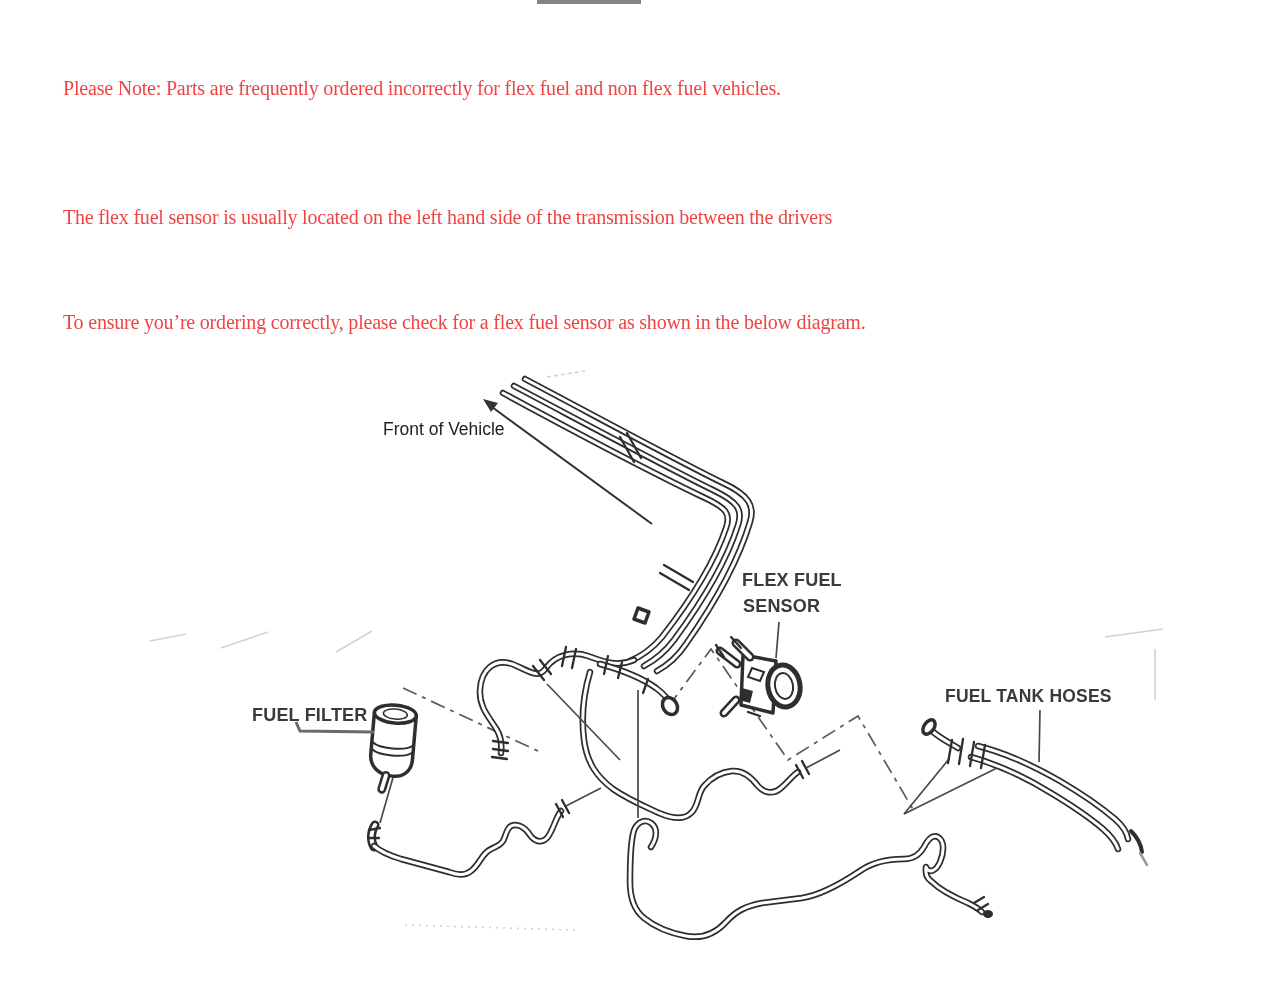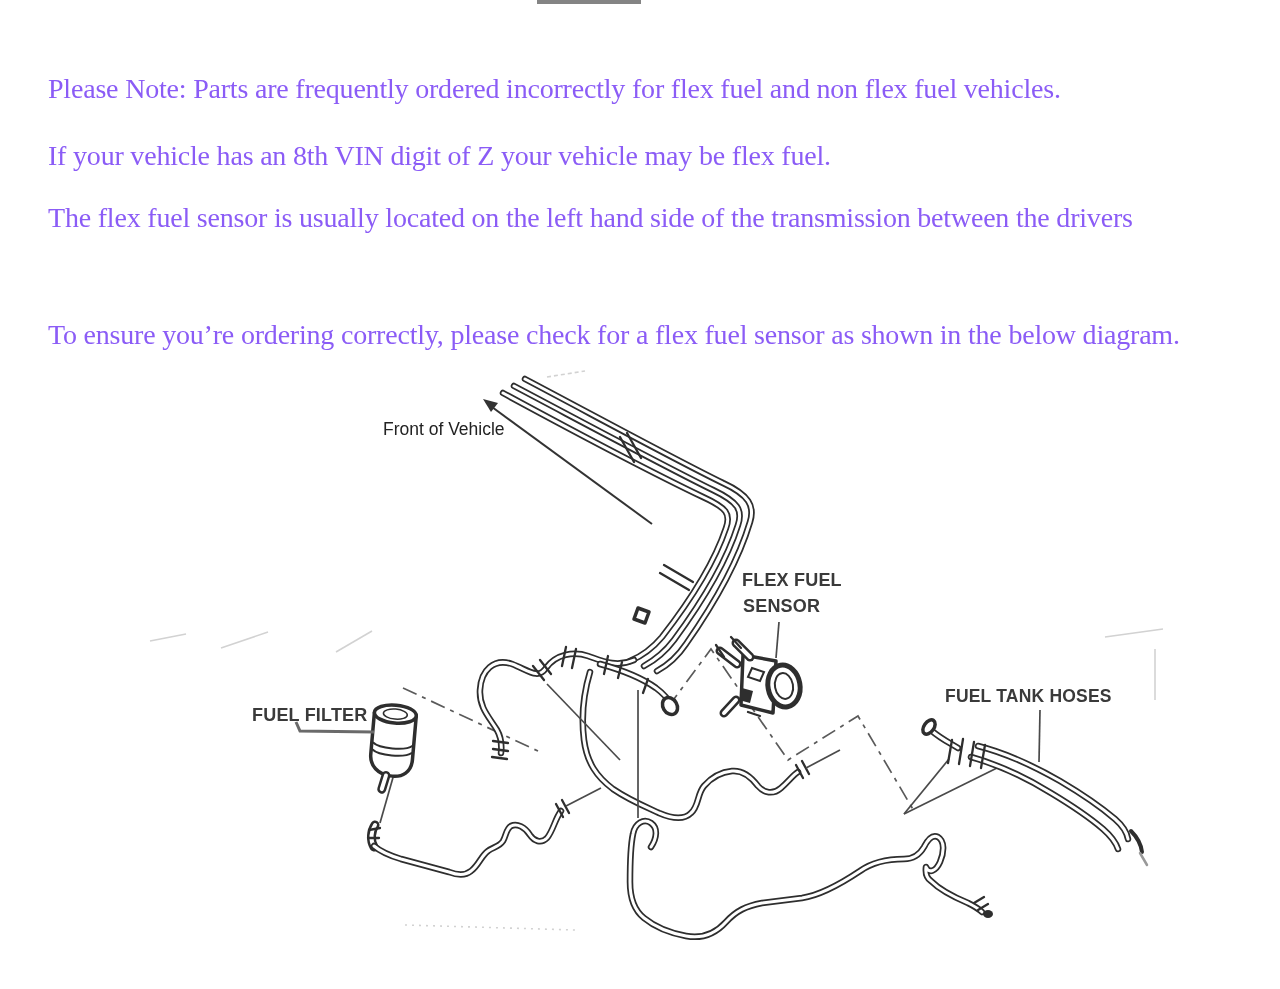--- a/index.html
+++ b/index.html
@@ -1,22 +1,22 @@
 <!DOCTYPE html>
 <html><head>
 <meta charset="utf-8">
 <style>
   html,body{margin:0;padding:0;background:#ffffff;}
   #page{position:relative;width:1280px;height:989px;background:#fff;overflow:hidden;
         font-family:"Liberation Serif", serif;color:#141414;}
   .artifact-bar{position:absolute;left:537px;top:0;width:104px;height:4px;background:#6e6e6e;opacity:.85;}
-  .note-p{position:absolute;left:48px;width:1200px;font-size:28px;line-height:37px;
-          letter-spacing:-0.2px;color:#8b5cf6;margin:0;}
+  .note-p{position:absolute;left:63px;width:1200px;font-size:20px;line-height:37px;
+          letter-spacing:-0.2px;color:#ef4444;margin:0;}
   .note-p .ln{display:block;font-family:Liberation Serif, serif;}
-  #p1{top:70px;} #p2{top:137px;} #p3{top:199px;} #p4{top:304px;margin-top:12px;}
+  #p1{top:70px;} #p2{top:137px;} #p3{top:199px;} #p4{top:304px;}
   svg{position:absolute;left:0;top:0;}
   svg text{font-family:"Liberation Sans", sans-serif;fill:#3a3a3a;}
   .lbl{font-weight:bold;font-size:18px;letter-spacing:0.2px;}
   .lbl-sm{font-weight:bold;font-size:17.5px;letter-spacing:0.2px;}
   .fov{font-size:17.5px;fill:#222222;font-weight:normal;}
   .tube-o{fill:none;stroke:#2e2e2e;stroke-width:6.5;stroke-linecap:round;stroke-linejoin:round;}
   .tube-i{fill:none;stroke:#ffffff;stroke-width:3;stroke-linecap:round;stroke-linejoin:round;}
   .tube-o.w8{stroke-width:9;} .tube-i.w8{stroke-width:4;}
   .thin{fill:none;stroke:#4a4a4a;stroke-width:1.7;}
   .rib{fill:none;stroke:#2e2e2e;stroke-width:2.3;stroke-linecap:round;}
@@ -26,21 +26,20 @@
   .part{fill:#ffffff;stroke:#2e2e2e;stroke-width:3.5;stroke-linejoin:round;}
 </style>
 </head>
 <body>
 
 <div id="page">
 
   <div class="artifact-bar"></div>
 
   <p class="note-p" id="p1">Please Note: Parts are frequently ordered incorrectly for flex fuel and non flex fuel vehicles.</p>
-  <p class="note-p" id="p2">If your vehicle has an 8th VIN digit of Z your vehicle may be flex fuel.</p>
   <p class="note-p" id="p3">
     <span class="ln">The flex fuel sensor is usually located on the left hand side of the transmission between the drivers</span>
   </p>
   <p class="note-p" id="p4">To ensure you’re ordering correctly, please check for a flex fuel sensor as shown in the below diagram.</p>
 
   <svg width="1280" height="989" viewBox="0 0 1280 989">
     <defs>
       <path id="b0" d="M 503,393 C 575,432 655,474 703,497 C 727,508 731,514 726,528 C 715,561 690,601 662,637 C 652,649 642,656 630,661"></path>
       <path id="b1" d="M 514,386 C 586,424 664,466 713,490 C 738,502 743,510 738,525 C 727,560 702,602 674,640 C 665,652 655,660 644,666"></path>
       <path id="b2" d="M 525,379 C 597,417 674,459 723,483 C 749,495 755,506 750,522 C 739,559 714,604 686,644 C 678,656 668,665 657,671"></path>

